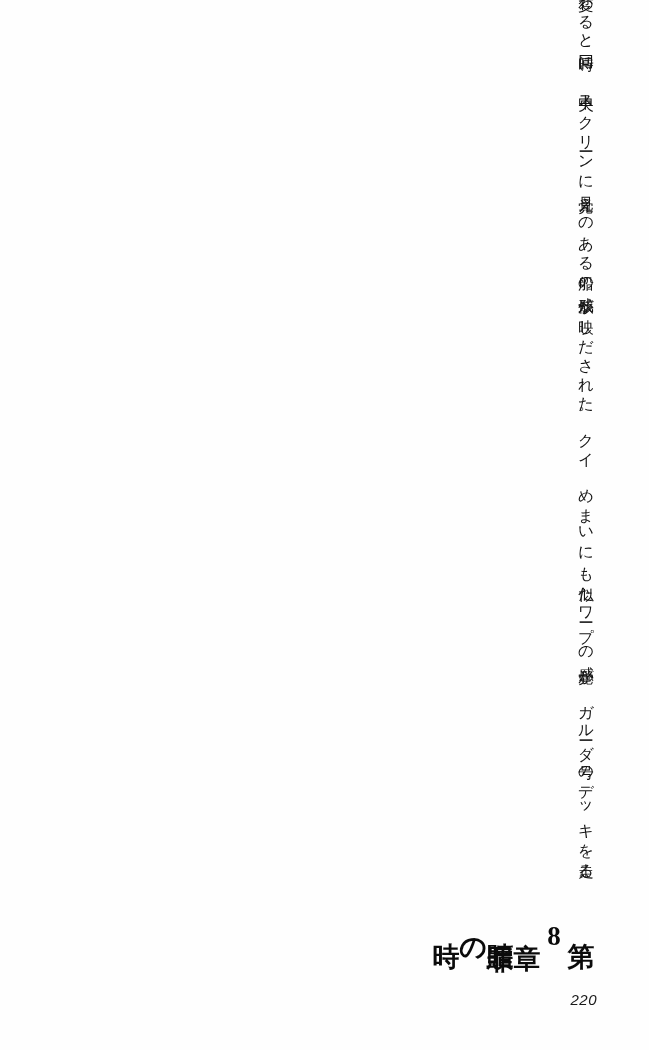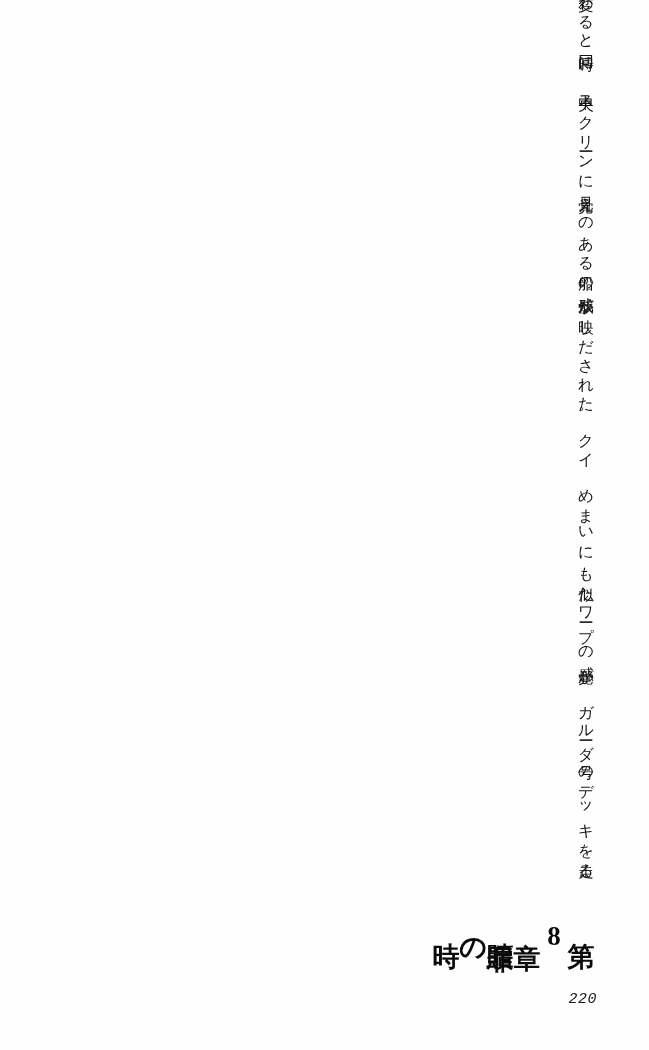--- a/index.html
+++ b/index.html
@@ -71,21 +71,21 @@
   .body-col.indent {
     padding-top: 17px;
   }
 
   .page-number {
     position: absolute;
     right: 52px;
     bottom: 42px;
     font-size: 15px;
     font-style: italic;
-    font-family: Liberation Mono, monospace;
+    font-family: Liberation Sans, sans-serif;
     color: #1a1a1a;
     letter-spacing: 0.5px;
   }
 </style>
 </head>
 <body>
 
 <div class="page">
 
   <div class="text-block">

